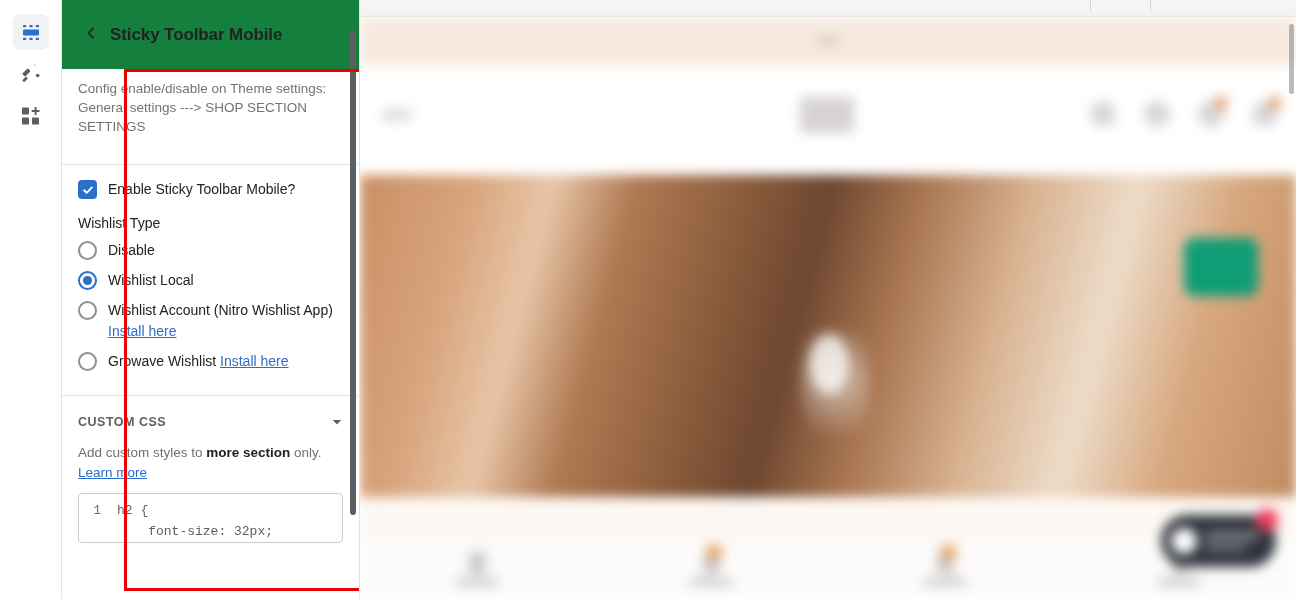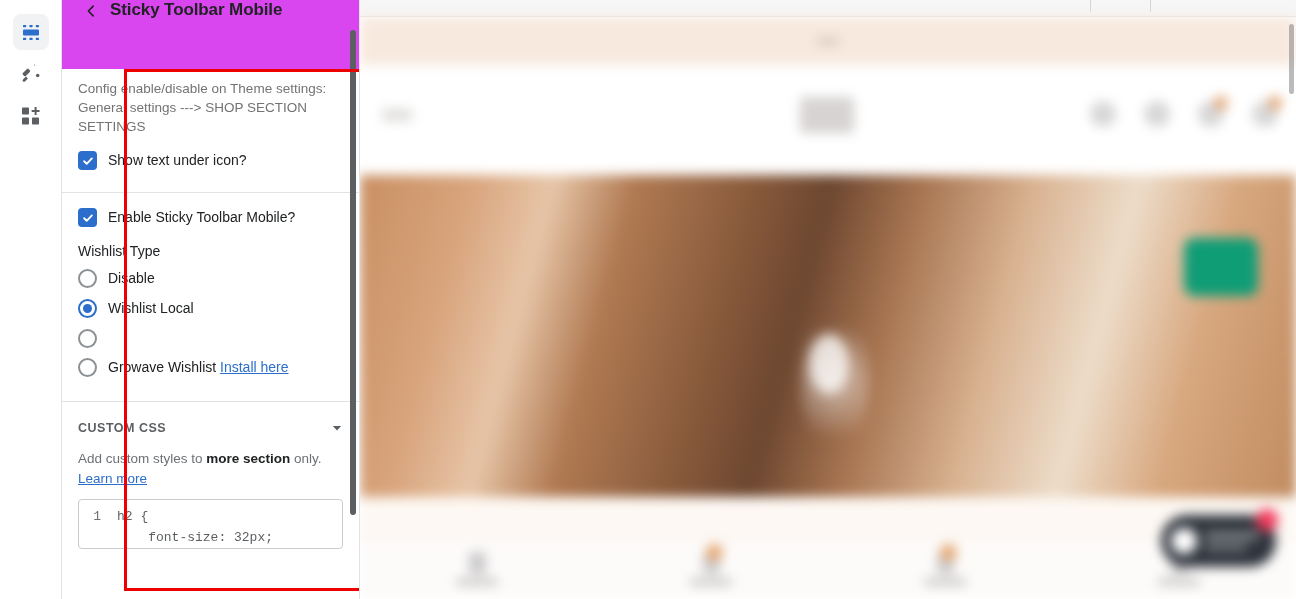--- a/index.html
+++ b/index.html
@@ -32,23 +32,23 @@
   .panel {
     width: 298px; flex: 0 0 298px; height: 599px;
     background: #ffffff;
     position: relative;
     border-right: 1px solid #e1e3e5;
     display: flex; flex-direction: column;
     overflow: hidden;
   }
   .panel-head {
     height: 69px; flex: 0 0 69px;
-    display: flex; align-items: flex-start;
+    display: flex; align-items: center;
     padding: 0 16px;
-    background: #d946ef;
+    background: #15803d;
   }
   .back-chevron {
     width: 26px; height: 26px; margin-right: 6px;
     display: flex; align-items: center; justify-content: center;
     cursor: pointer; color: #202223;
   }
   .panel-title {
     font-size: 17px; font-weight: bold; color: #202223;
     letter-spacing: -0.1px;
   }
@@ -301,28 +301,20 @@
           </svg>
         </span>
       </div>
       <div class="panel-title">Sticky Toolbar Mobile</div>
     </div>
 
     <div class="panel-scroll">
 
       <div class="section">
         <div class="help-text">Config enable/disable on Theme settings: General settings ---&gt; SHOP SECTION SETTINGS</div>
-        <div class="row-check">
-          <span class="cbox">
-            <svg width="12" height="12" viewBox="0 0 14 14" fill="none" stroke="#ffffff" stroke-width="2.2" stroke-linecap="round" stroke-linejoin="round">
-              <path d="M2.5 7.3l3 3 6-6.3"></path>
-            </svg>
-          </span>
-          <span class="row-label">Show text under icon?</span>
-        </div>
       </div>
 
       <div class="section">
 
         <div class="row-check">
           <span class="cbox">
             <svg width="12" height="12" viewBox="0 0 14 14" fill="none" stroke="#ffffff" stroke-width="2.2" stroke-linecap="round" stroke-linejoin="round">
               <path d="M2.5 7.3l3 3 6-6.3"></path>
             </svg>
           </span>
@@ -336,20 +328,21 @@
           <span class="radio-label">Disable</span>
         </div>
 
         <div class="row-radio">
           <span class="radio sel"></span>
           <span class="radio-label">Wishlist Local</span>
         </div>
 
         <div class="row-radio">
           <span class="radio"></span>
+          <span class="radio-label"><span>Wishlist Account (Nitro Wishlist App)</span> <a class="link">Install here</a></span>
         </div>
 
         <div class="row-radio">
           <span class="radio"></span>
           <span class="radio-label"><span>Growave Wishlist</span> <a class="link">Install here</a></span>
         </div>
       </div>
 
       <div class="section nobord">
         <div class="sec-head">

